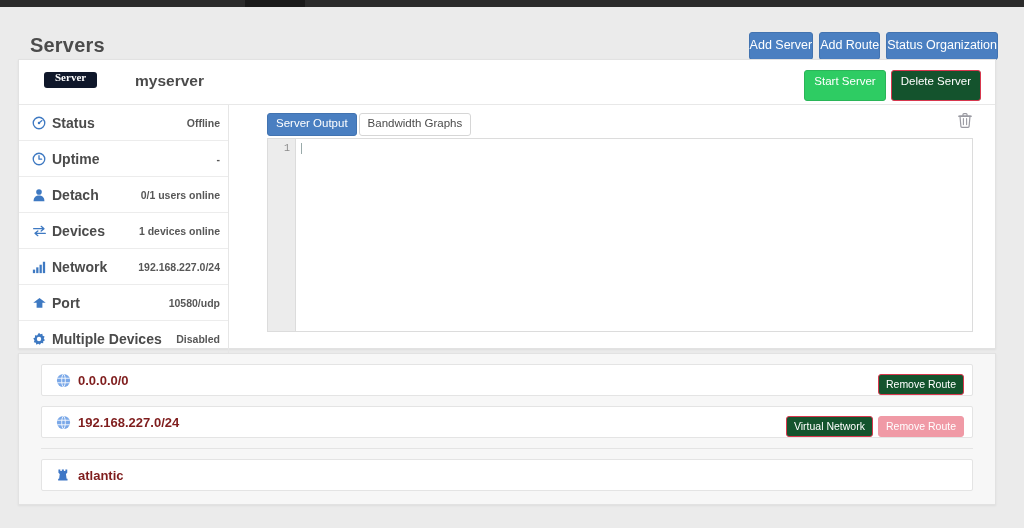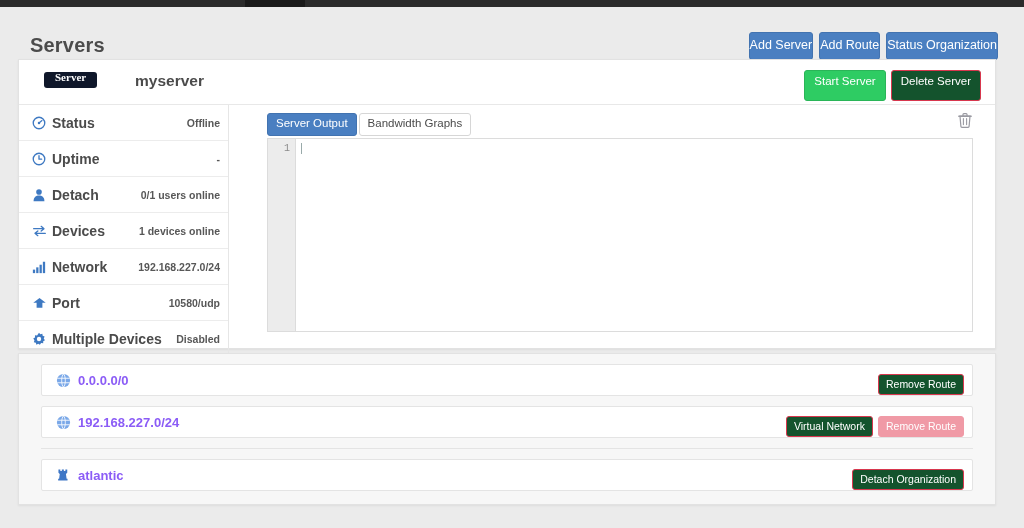--- a/index.html
+++ b/index.html
@@ -140,21 +140,21 @@
     padding: 10px 22px;
   }
   .lrow {
     position: relative; height: 32px; background: #fff;
     border: 1px solid #e4e4e4; border-radius: 2px;
     margin-bottom: 10px;
     display: flex; align-items: center;
     padding: 0 8px 0 14px;
   }
   .lrow-ico { width: 22px; flex: none; display: flex; align-items: center; }
-  .lrow-label { font-size: 13px; font-weight: bold; color: #8b5cf6; }
+  .lrow-label { font-size: 13px; font-weight: bold; color: #7f1d1d; }
   .lrow-actions { margin-left: auto; display: flex; gap: 5px; align-items: center; }
   .divider { height: 1px; background: #e4e4e4; margin: 1px 0 10px; }
 </style>
 </head>
 <body>
 
 <div class="topbar">
   <div class="topbar-seg"></div>
 </div>
 
@@ -311,17 +311,14 @@
 
   <div class="divider"></div>
 
   <div class="lrow">
     <span class="lrow-ico">
       <svg width="15" height="15" viewBox="0 0 16 16">
           <path d="M2.6 1.6 h2 v1.6 h1.6 V1.6 h2.2 v1.6 h1.6 V1.6 h2 v3.4 l-1.4 1.4 l0.7 5 h1 v1.8 H2.3 v-1.8 h1 l0.7 -5 L2.6 5 Z" fill="#3f77c6"></path>
         </svg>
     </span>
     <span class="lrow-label">atlantic</span>
-    <span class="lrow-actions">
-      <button class="btn btn-red btn-xs">Detach Organization</button>
-    </span>
   </div>
 </div>
 
 </body></html>

